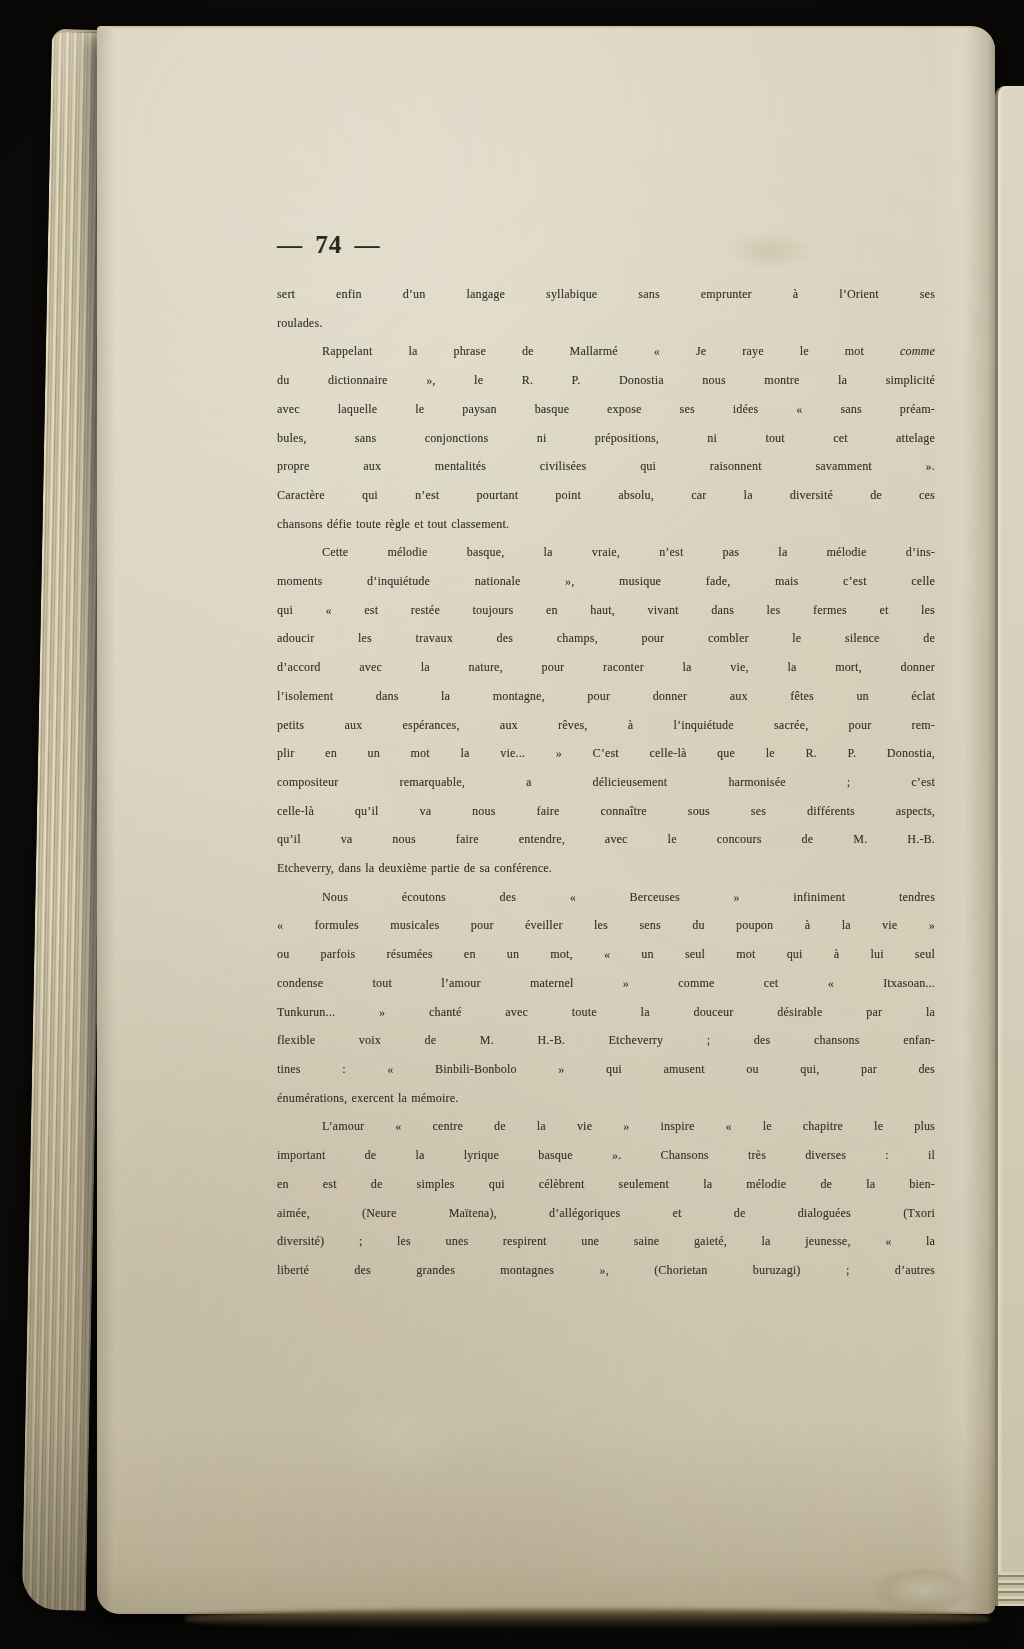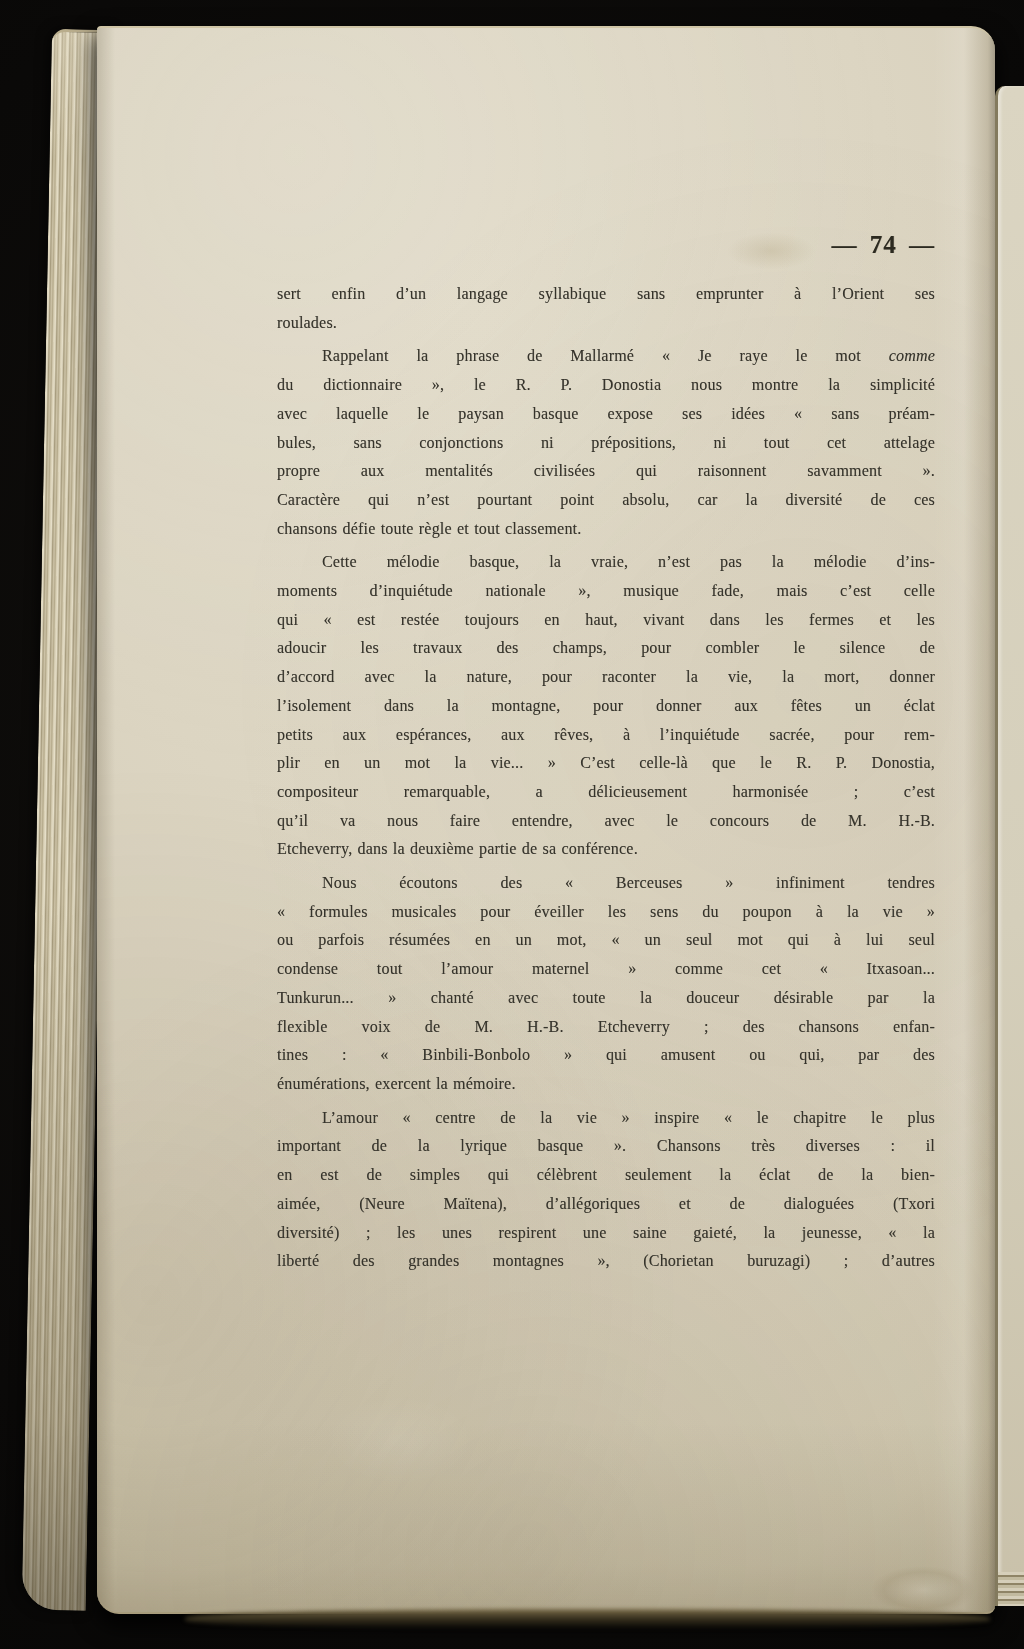--- a/index.html
+++ b/index.html
@@ -65,31 +65,31 @@
   .stain.s1{left:712px;top:226px;width:118px;height:50px;
     background:radial-gradient(closest-side, rgba(158,142,100,0.22), rgba(158,142,100,0) 75%);}
   .stain.s2{left:858px;top:1560px;width:130px;height:60px;
     background:radial-gradient(closest-side, rgba(255,255,250,0.16), rgba(120,104,66,0.10) 60%, rgba(120,104,66,0) 80%);}
   .stain.s3{left:300px;top:1380px;width:200px;height:120px;
     background:radial-gradient(closest-side, rgba(255,255,245,0.08), rgba(255,255,245,0) 75%);}
 
   
   .page-number{
     position:absolute;left:277px;top:231px;width:658px;
-    text-align:right;font-size:25px;line-height:28px;font-weight:700;
+    text-align:left;font-size:25px;line-height:28px;font-weight:700;
     color:#2c2a20;letter-spacing:1px;word-spacing:5px;
     text-shadow:0.4px 0.4px 0 rgba(40,38,30,0.35);
   }
   .page-text{
     position:absolute;left:277px;top:280px;width:658px;
-    font-size:16px;line-height:28.7px;color:#35332b;
+    font-size:12px;line-height:28.7px;color:#35332b;
     letter-spacing:0.2px;word-spacing:1px;
     text-shadow:0.3px 0.3px 0 rgba(40,38,30,0.30);
   }
-  .para + .para{margin-top:5px;}
+  .para + .para{}
   .line{text-align:justify;text-align-last:justify;}
   .line.flush{text-align-last:left;}
   .para-indent .line:first-child{text-indent:45px;}
   .it{font-style:italic;}
 </style>
 </head>
 <body>
 
 <div class="stage">
   <div class="edge-stack"></div>
@@ -118,35 +118,36 @@
       <div class="para para-indent">
         <div class="line">Cette mélodie basque, la vraie, n’est pas la mélodie d’ins-</div>
         <div class="line">moments d’inquiétude nationale », musique fade, mais c’est celle</div>
         <div class="line">qui « est restée toujours en haut, vivant dans les fermes et les</div>
         <div class="line">adoucir les travaux des champs, pour combler le silence de</div>
         <div class="line">d’accord avec la nature, pour raconter la vie, la mort, donner</div>
         <div class="line">l’isolement dans la montagne, pour donner aux fêtes un éclat</div>
         <div class="line">petits aux espérances, aux rêves, à l’inquiétude sacrée, pour rem-</div>
         <div class="line">plir en un mot la vie... » C’est celle-là que le R. P. Donostia,</div>
         <div class="line">compositeur remarquable, a délicieusement harmonisée ; c’est</div>
+        <div class="line">celle-là qu’il va nous faire connaître sous ses différents aspects,</div>
         <div class="line">qu’il va nous faire entendre, avec le concours de M. H.-B.</div>
         <div class="line flush">Etcheverry, dans la deuxième partie de sa conférence.</div>
       </div>
       <div class="para para-indent">
         <div class="line">Nous écoutons des « Berceuses » infiniment tendres</div>
         <div class="line">« formules musicales pour éveiller les sens du poupon à la vie »</div>
         <div class="line">ou parfois résumées en un mot, « un seul mot qui à lui seul</div>
         <div class="line">condense tout l’amour maternel » comme cet « Itxasoan...</div>
         <div class="line">Tunkurun... » chanté avec toute la douceur désirable par la</div>
         <div class="line">flexible voix de M. H.-B. Etcheverry ; des chansons enfan-</div>
         <div class="line">tines : « Binbili-Bonbolo » qui amusent ou qui, par des</div>
         <div class="line flush">énumérations, exercent la mémoire.</div>
       </div>
       <div class="para para-indent">
         <div class="line">L’amour « centre de la vie » inspire « le chapitre le plus</div>
         <div class="line">important de la lyrique basque ». Chansons très diverses : il</div>
-        <div class="line">en est de simples qui célèbrent seulement la éclat de la bien-</div>
+        <div class="line">en est de simples qui célèbrent seulement la mélodie de la bien-</div>
         <div class="line">aimée, (Neure Maïtena), d’allégoriques et de dialoguées (Txori</div>
         <div class="line">diversité) ; les unes respirent une saine gaieté, la jeunesse, « la</div>
         <div class="line">liberté des grandes montagnes », (Chorietan buruzagi) ; d’autres</div>
       </div>
     </div>
 </div>
 
 </body></html>

